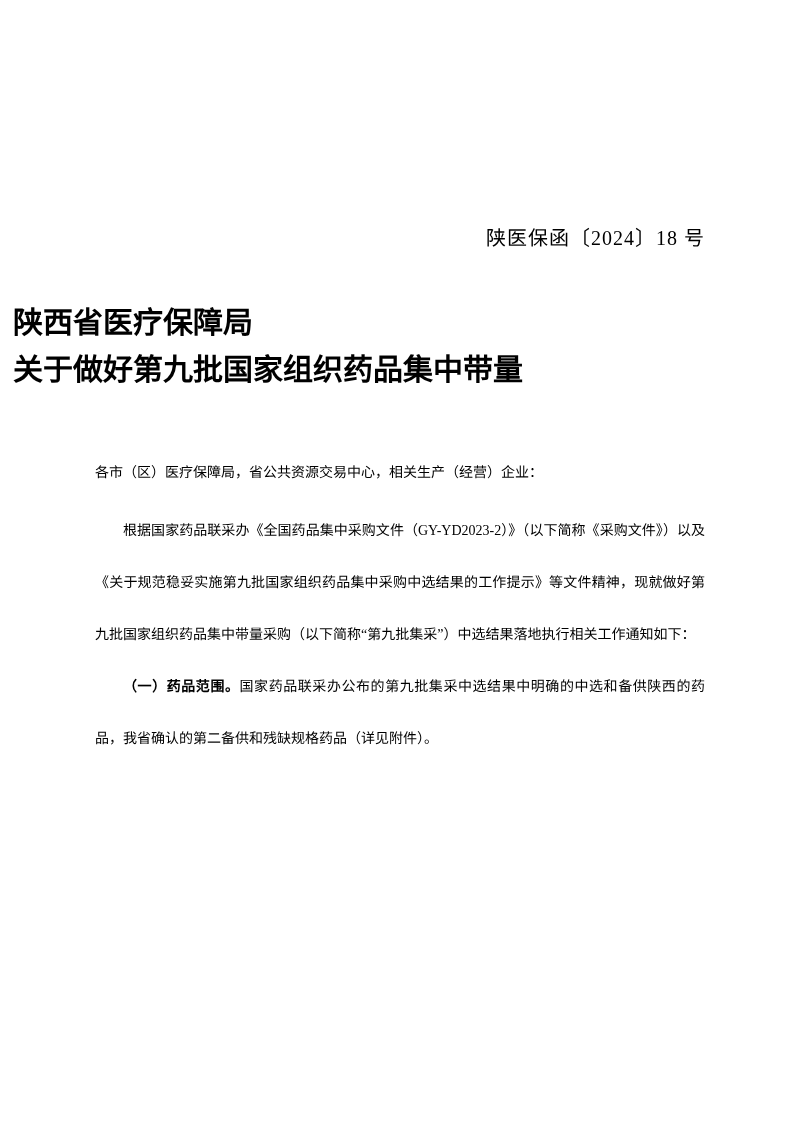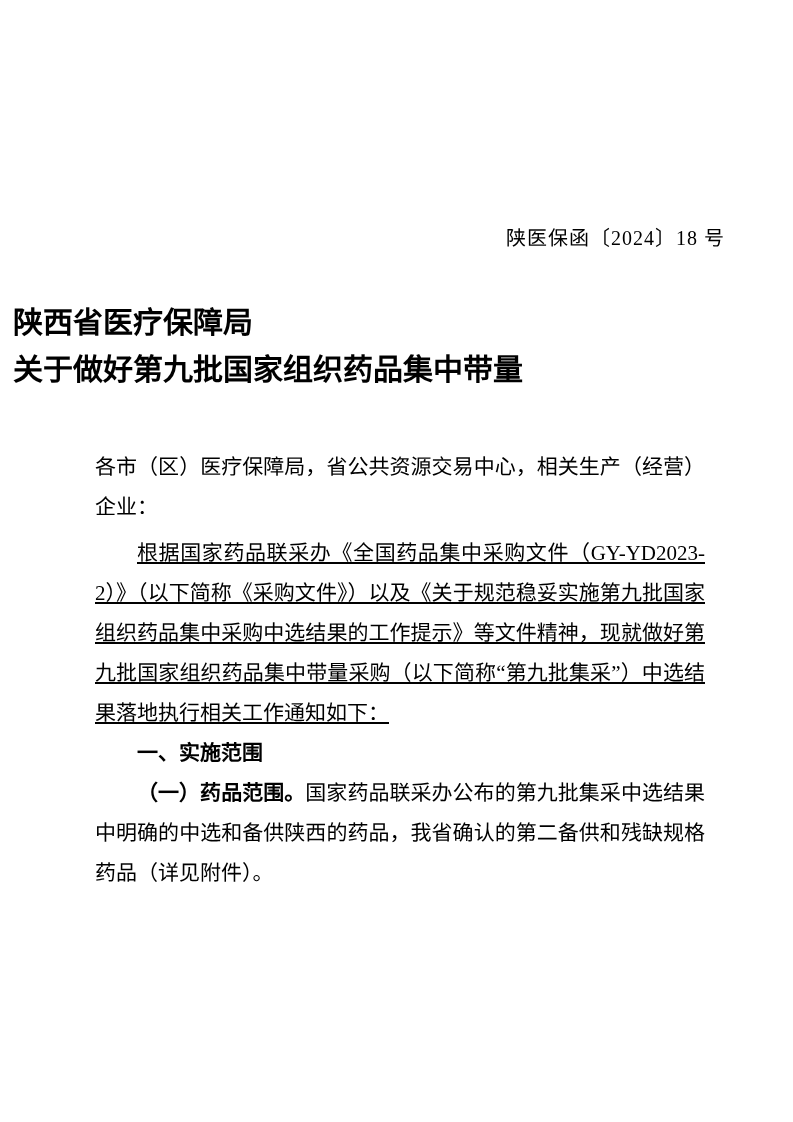--- a/index.html
+++ b/index.html
@@ -14,21 +14,21 @@
     margin: 0 auto;
     background: #ffffff;
     color: #000000;
     font-family: "Liberation Serif", "DejaVu Serif", serif;
     overflow: hidden;
     box-sizing: border-box;
   }
   .doc-number {
     position: absolute;
     top: 222px;
-    right: 68px;
+    right: 88px;
     font-size: 20px;
     letter-spacing: 1px;
     white-space: nowrap;
     text-align: right;
   }
   .title {
     position: absolute;
     top: 286px;
     left: 0;
     width: 100%;
@@ -40,35 +40,34 @@
     font-family: "Liberation Serif", "DejaVu Serif", serif;
   }
   .title .title-line {
     display: block;
   }
   .doc-body {
     position: absolute;
     top: 447px;
     left: 95px;
     width: 610px;
-    font-size: 21px;
-    line-height: 40px;
+    font-size: 14px;
+    line-height: 52px;
     text-align: justify;
     text-justify: inter-character;
   }
   .doc-body p {
     margin: 0;
     padding: 0;
   }
   .para-indent {
     text-indent: 2em;
   }
   .intro-para {
     margin-top: 6px !important;
-    text-decoration: underline;
   }
   .section-heading {
     text-indent: 2em;
     font-weight: bold;
     font-family: "Liberation Sans", "DejaVu Sans", sans-serif;
   }
   .item-lead {
     font-weight: bold;
     margin-top: 25px;
   }
@@ -84,20 +83,19 @@
     <span class="title-line">陕西省医疗保障局</span>
     <span class="title-line">关于做好第九批国家组织药品集中带量</span>
   </h1>
 
   <div class="doc-body">
 
     <p>各市（区）医疗保障局，省公共资源交易中心，相关生产（经营）企业：</p>
 
     <p class="para-indent intro-para">根据国家药品联采办《全国药品集中采购文件（GY-YD2023-2）》（以下简称《采购文件》）以及《关于规范稳妥实施第九批国家组织药品集中采购中选结果的工作提示》等文件精神，现就做好第九批国家组织药品集中带量采购（以下简称“第九批集采”）中选结果落地执行相关工作通知如下：</p>
 
-    <p class="section-heading">一、实施范围</p>
 
     <p class="para-indent"><span class="item-lead">（一）药品范围。</span><span>国家药品联采办公布的第九批集采中选结果中明确的中选和备供陕西的药品，我省确认的第二备供和残缺规格药品（详见附件）。</span></p>
 
 
   </div>
 
 </div>
 
 </body></html>

